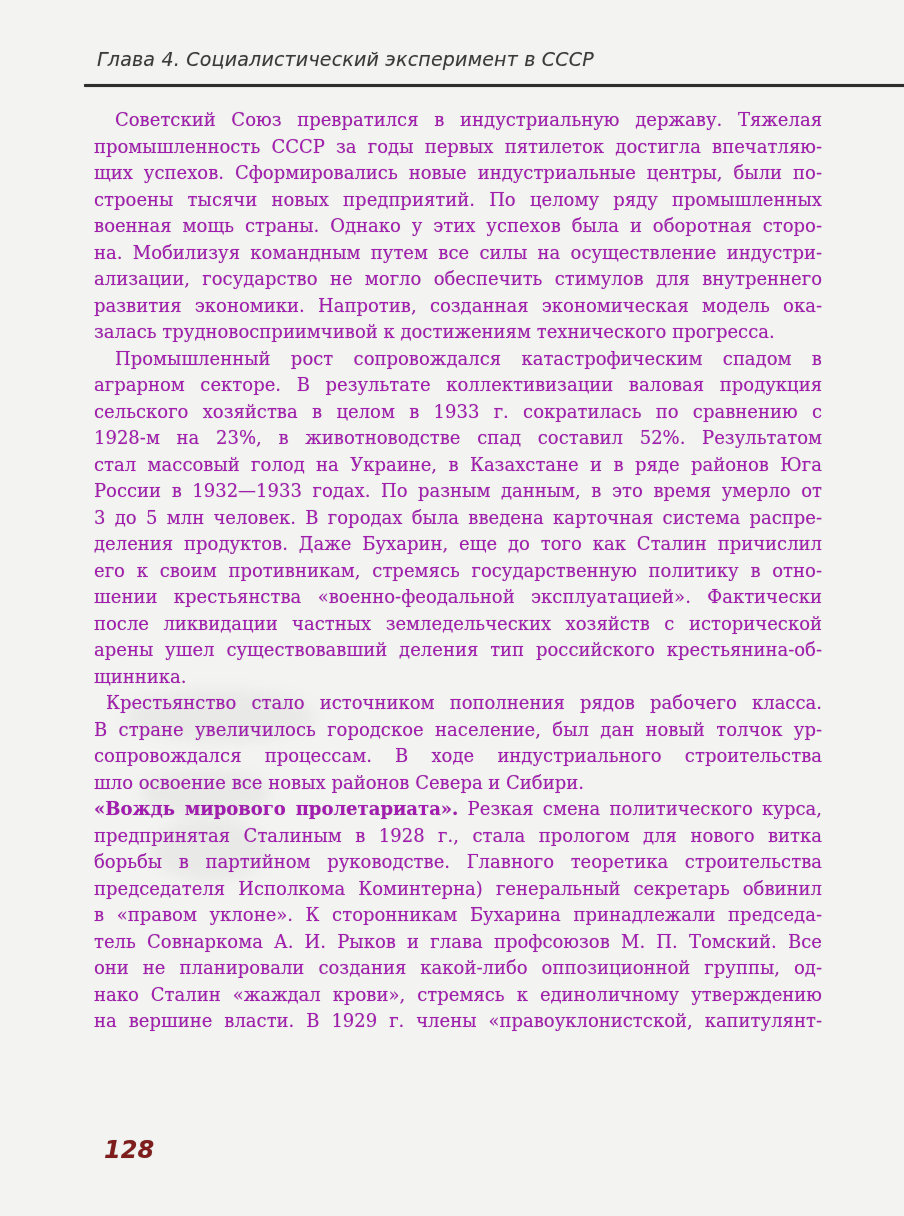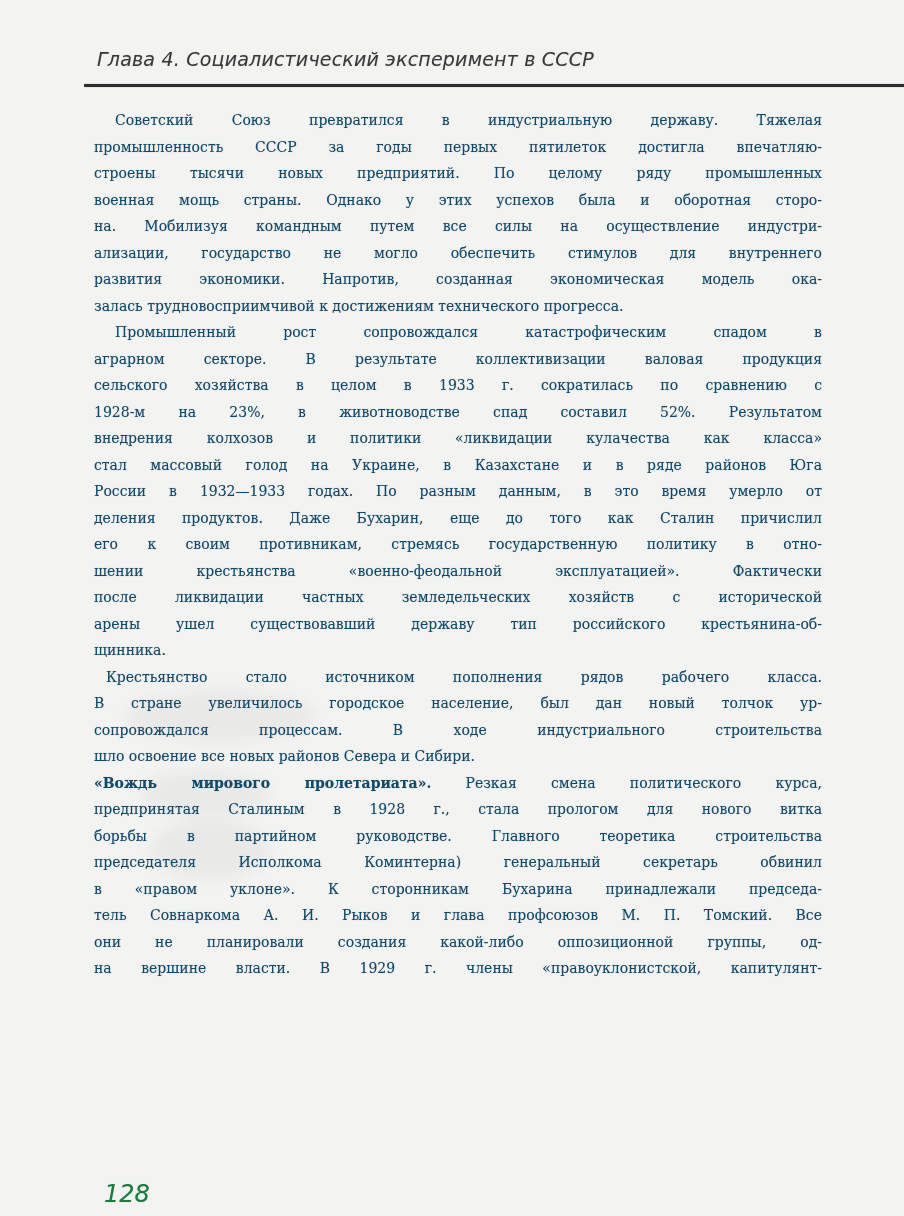--- a/index.html
+++ b/index.html
@@ -34,47 +34,48 @@
     background: #2d2d2d;
     border-radius: 1px;
     box-shadow: 0 0 1px rgba(45,45,45,0.6);
   }
   
   .text-block {
     position: absolute;
     left: 94px;
     top: 107px;
     width: 728px;
-    font-size: 14px;
+    font-size: 18px;
     line-height: 26.5px;
-    color: #0c4a6e;
+    color: #a21caf;
     text-shadow: 0 0 1px rgba(60,60,60,0.35);
   }
   .line {
     text-align: justify;
     text-align-last: justify;
     height: 26.5px;
     overflow: visible;
     white-space: normal;
   }
   .line.end { text-align-last: left; }
   .line.indent-normal { text-indent: 21px; }
   .line.indent-small  { text-indent: 12px; }
   .line.indent-none   { text-indent: 0; }
   .line b { font-weight: bold; }
   
   .page-number {
     position: absolute;
     left: 104px;
-    top: 1180px;
+    top: 1136px;
     font-family: "DejaVu Sans", sans-serif;
     font-style: italic;
     font-size: 24px;
-    color: #15803d;
+    color: #7f1d1d;
     text-shadow: 0 0 1px rgba(70,70,70,0.35);
+    font-weight: bold;
   }
   
   .smudge {
     position: absolute;
     background: rgba(110,110,110,0.07);
     border-radius: 50%;
     filter: blur(7px);
     pointer-events: none;
   }
   .smudge.s1 { left: 125px; top: 690px; width: 190px; height: 52px; }
@@ -88,47 +89,49 @@
   <div class="chapter-header">Глава 4. Социалистический эксперимент в СССР</div>
   <div class="header-rule"></div>
 
   <div class="smudge s1"></div>
   <div class="smudge s2"></div>
   <div class="smudge s3"></div>
 
   <div class="text-block">
       <div class="line indent-normal">Советский Союз превратился в индустриальную державу. Тяжелая</div>
       <div class="line">промышленность СССР за годы первых пятилеток достигла впечатляю-</div>
+      <div class="line">щих успехов. Сформировались новые индустриальные центры, были по-</div>
       <div class="line">строены тысячи новых предприятий. По целому ряду промышленных</div>
       <div class="line">военная мощь страны. Однако у этих успехов была и оборотная сторо-</div>
       <div class="line">на. Мобилизуя командным путем все силы на осуществление индустри-</div>
       <div class="line">ализации, государство не могло обеспечить стимулов для внутреннего</div>
       <div class="line">развития экономики. Напротив, созданная экономическая модель ока-</div>
       <div class="line end">залась трудновосприимчивой к достижениям технического прогресса.</div>
       <div class="line indent-normal">Промышленный рост сопровождался катастрофическим спадом в</div>
       <div class="line">аграрном секторе. В результате коллективизации валовая продукция</div>
       <div class="line">сельского хозяйства в целом в 1933 г. сократилась по сравнению с</div>
       <div class="line">1928-м на 23%, в животноводстве спад составил 52%. Результатом</div>
-      <div class="line">внедрения колхозов и политики «ликвидации кулачества как класса»</div>
       <div class="line">стал массовый голод на Украине, в Казахстане и в ряде районов Юга</div>
       <div class="line">России в 1932—1933 годах. По разным данным, в это время умерло от</div>
+      <div class="line">3 до 5 млн человек. В городах была введена карточная система распре-</div>
       <div class="line">деления продуктов. Даже Бухарин, еще до того как Сталин причислил</div>
       <div class="line">его к своим противникам, стремясь государственную политику в отно-</div>
       <div class="line">шении крестьянства «военно-феодальной эксплуатацией». Фактически</div>
       <div class="line">после ликвидации частных земледельческих хозяйств с исторической</div>
-      <div class="line">арены ушел существовавший державу тип российского крестьянина-об-</div>
+      <div class="line">арены ушел существовавший деления тип российского крестьянина-об-</div>
       <div class="line end">щинника.</div>
       <div class="line indent-small">Крестьянство стало источником пополнения рядов рабочего класса.</div>
       <div class="line">В стране увеличилось городское население, был дан новый толчок ур-</div>
       <div class="line">сопровождался процессам. В ходе индустриального строительства</div>
       <div class="line end">шло освоение все новых районов Севера и Сибири.</div>
       <div class="line indent-none"><b>«Вождь мирового пролетариата».</b> Резкая смена политического курса,</div>
       <div class="line">предпринятая Сталиным в 1928 г., стала прологом для нового витка</div>
       <div class="line">борьбы в партийном руководстве. Главного теоретика строительства</div>
       <div class="line">председателя Исполкома Коминтерна) генеральный секретарь обвинил</div>
       <div class="line">в «правом уклоне». К сторонникам Бухарина принадлежали председа-</div>
       <div class="line">тель Совнаркома А. И. Рыков и глава профсоюзов М. П. Томский. Все</div>
       <div class="line">они не планировали создания какой-либо оппозиционной группы, од-</div>
+      <div class="line">нако Сталин «жаждал крови», стремясь к единоличному утверждению</div>
       <div class="line">на вершине власти. В 1929 г. члены «правоуклонистской, капитулянт-</div>
     </div>
 
   <div class="page-number">128</div>
 </div>
 
 </body></html>

